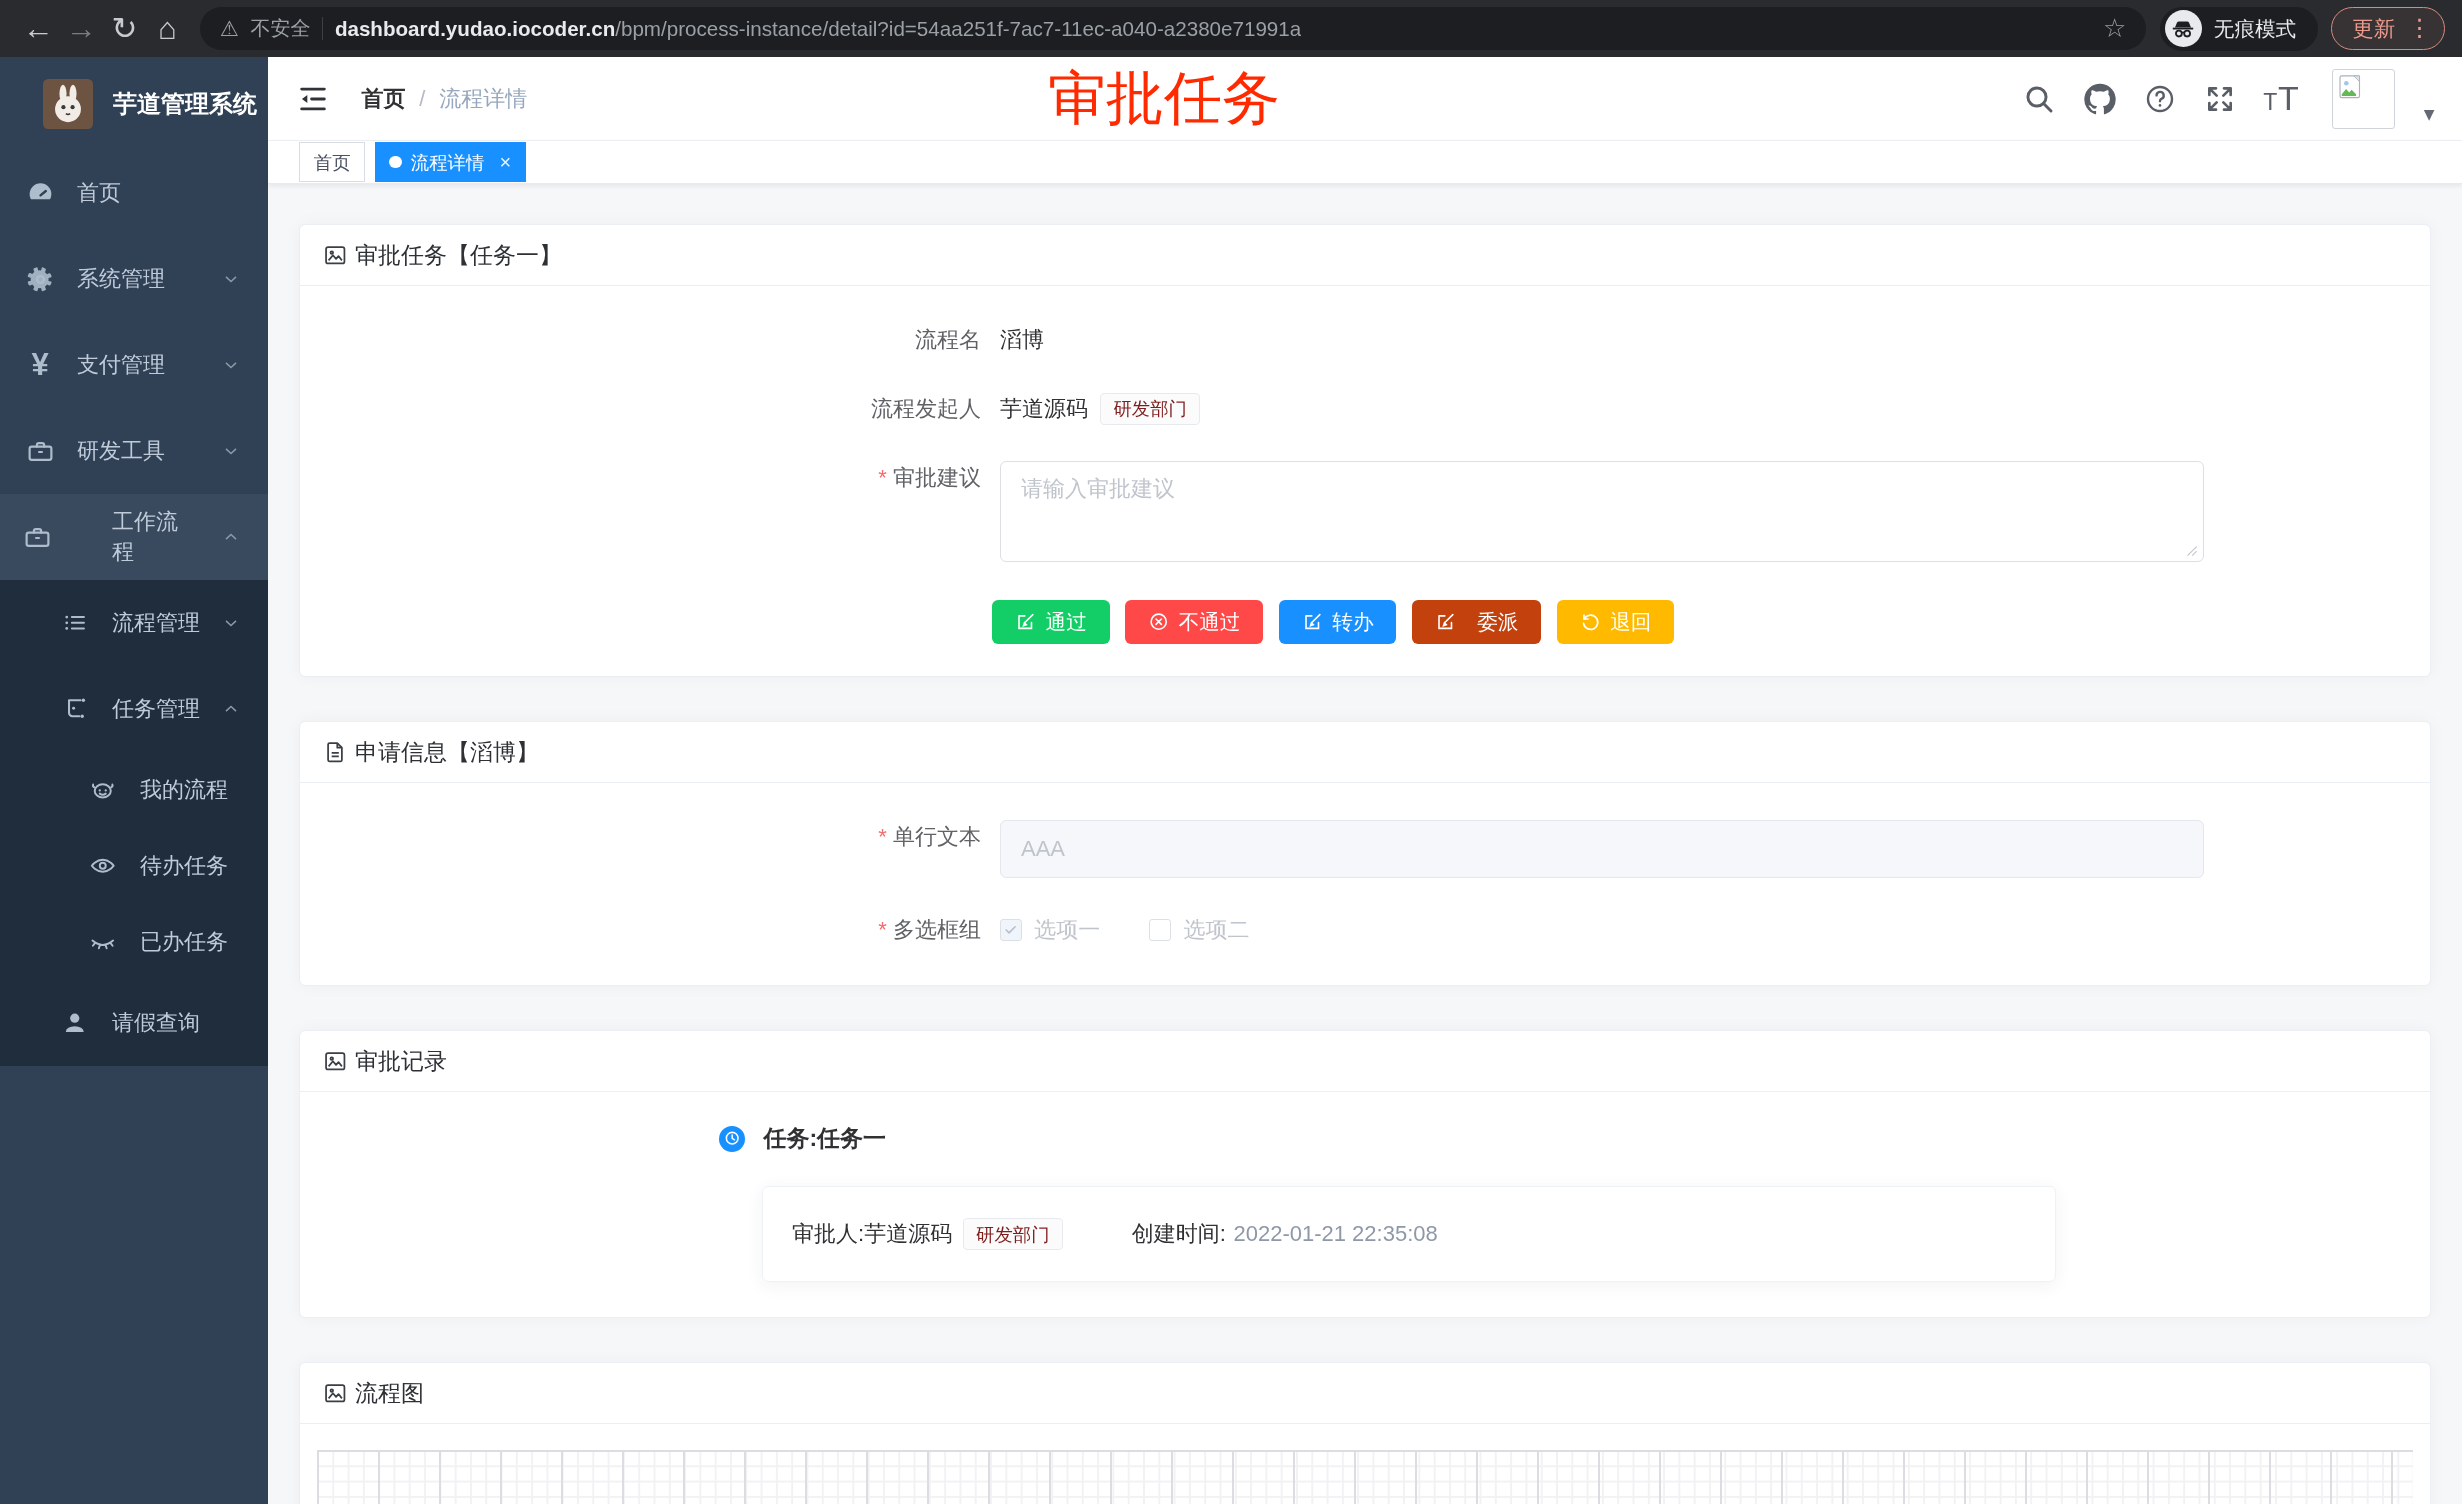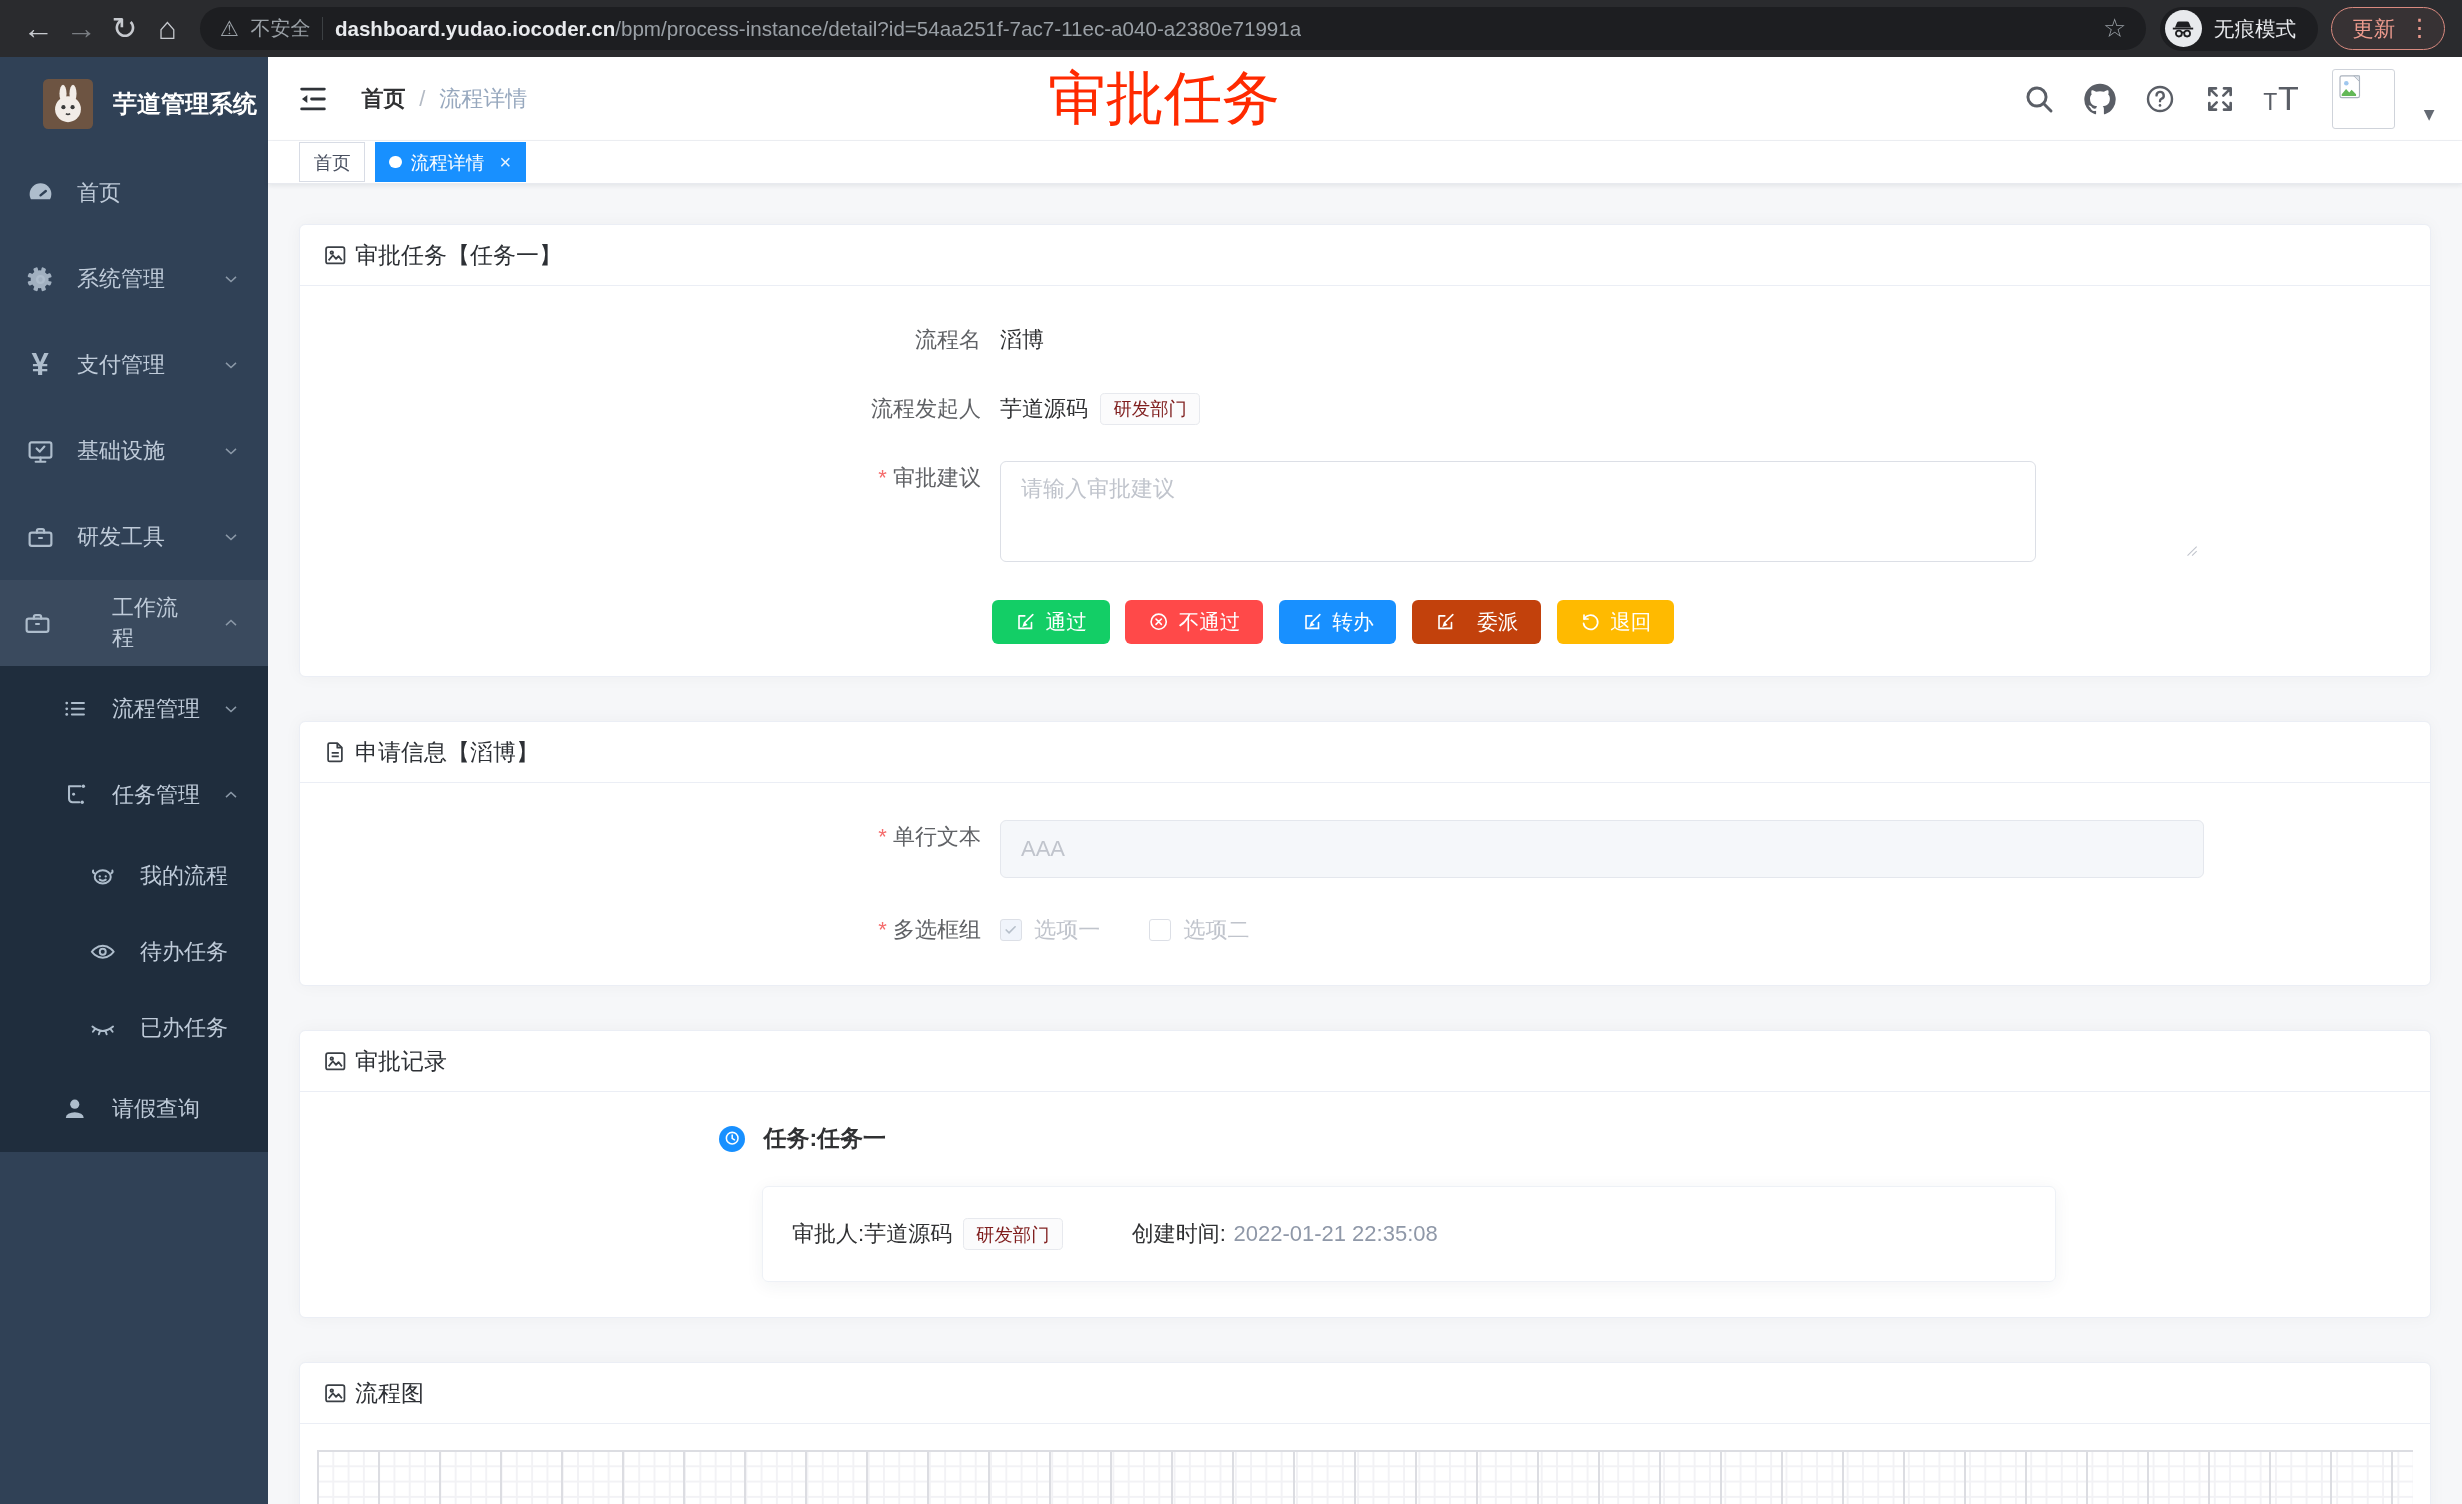--- a/index.html
+++ b/index.html
@@ -79,21 +79,21 @@
 
   .form-body { padding:37px 23px 32px; }
   .form-item { display:flex; align-items:flex-start; margin-bottom:35px; }
   .form-item.center { align-items:center; }
   .form-label { width:677px; flex-shrink:0; text-align:right; padding-right:19px; font-size:22px; color:#606266; line-height:34px; }
   .req::before { content:"*"; color:#f56c6c; margin-right:6.1px; }
   .form-value { font-size:22px; color:#303133; line-height:34px; display:flex; align-items:center; gap:12.2px; }
   .tagc { height:32px; display:inline-flex; align-items:center; padding:0 12.2px; background:#fbfbfc;
     border:1.5px solid #e7e9ee; border-radius:4.6px; color:#7f1d1d; font-size:18.4px; }
   .ta-wrap { position:relative; width:1204px; }
-  .textarea { width:1036px; height:101px; border:1.5px solid #dcdfe6; border-radius:6.1px; padding:12.2px 20px;
+  .textarea { width:1204px; height:101px; border:1.5px solid #dcdfe6; border-radius:6.1px; padding:12.2px 20px;
     font-size:22px; color:#303133; background:#fff; resize:none; font-family:inherit; }
   .textarea::placeholder { color:#c0c4cc; }
   .ta-grip { position:absolute; right:6.1px; bottom:7.6px; }
   .btn-row { padding-left:669px; display:flex; gap:15.3px; margin-top:7.6px; }
   .btn { height:44px; border:none; border-radius:6.1px; color:#fff; font-size:20.6px; display:inline-flex;
     align-items:center; gap:9.2px; padding:8px 23px; cursor:pointer; font-family:inherit; }
 
   .input-dis { width:1204px; height:58px; background:#f5f7fa; border:1.5px solid #e4e7ed; border-radius:6.1px;
     color:#c0c4cc; font-size:22px; padding:0 20px; font-family:inherit; }
   .cb-group { display:flex; align-items:center; }
@@ -202,34 +202,20 @@
       <div class="mi l1">
         <span class="ico" style="font-size:31px;font-weight:700;">¥</span>
         <span class="lbl">支付管理</span>
         <span class="chev">
             <svg width="20" height="20" viewBox="0 0 24 24" fill="none" stroke="currentColor" stroke-width="1.8">
               <path d="M6 9.5l6 5.5 6-5.5"></path>
             </svg>
           </span>
       </div>
 
-      <div class="mi l1">
-        <span class="ico">
-          <svg width="29" height="29" viewBox="0 0 24 24" fill="none" stroke="currentColor" stroke-width="1.8" stroke-linecap="round" stroke-linejoin="round">
-              <rect x="3" y="4.5" width="18" height="12.5" rx="1.5"></rect>
-              <path d="M8.8 9.5l2.6 2.6 3.8-4.2M12 17v3.2M8 20.5h8"></path>
-            </svg>
-        </span>
-        <span class="lbl">基础设施</span>
-        <span class="chev">
-            <svg width="20" height="20" viewBox="0 0 24 24" fill="none" stroke="currentColor" stroke-width="1.8">
-              <path d="M6 9.5l6 5.5 6-5.5"></path>
-            </svg>
-          </span>
-      </div>
 
       <div class="mi l1">
         <span class="ico">
           <svg width="29" height="29" viewBox="0 0 24 24" fill="none" stroke="currentColor" stroke-width="1.8" stroke-linecap="round" stroke-linejoin="round">
               <rect x="3" y="8" width="18" height="11" rx="1.8"></rect>
               <path d="M9 8V6.6A1.6 1.6 0 0 1 10.6 5h2.8A1.6 1.6 0 0 1 15 6.6V8M10.8 12.4h2.4"></path>
             </svg>
         </span>
         <span class="lbl">研发工具</span>
         <span class="chev">

